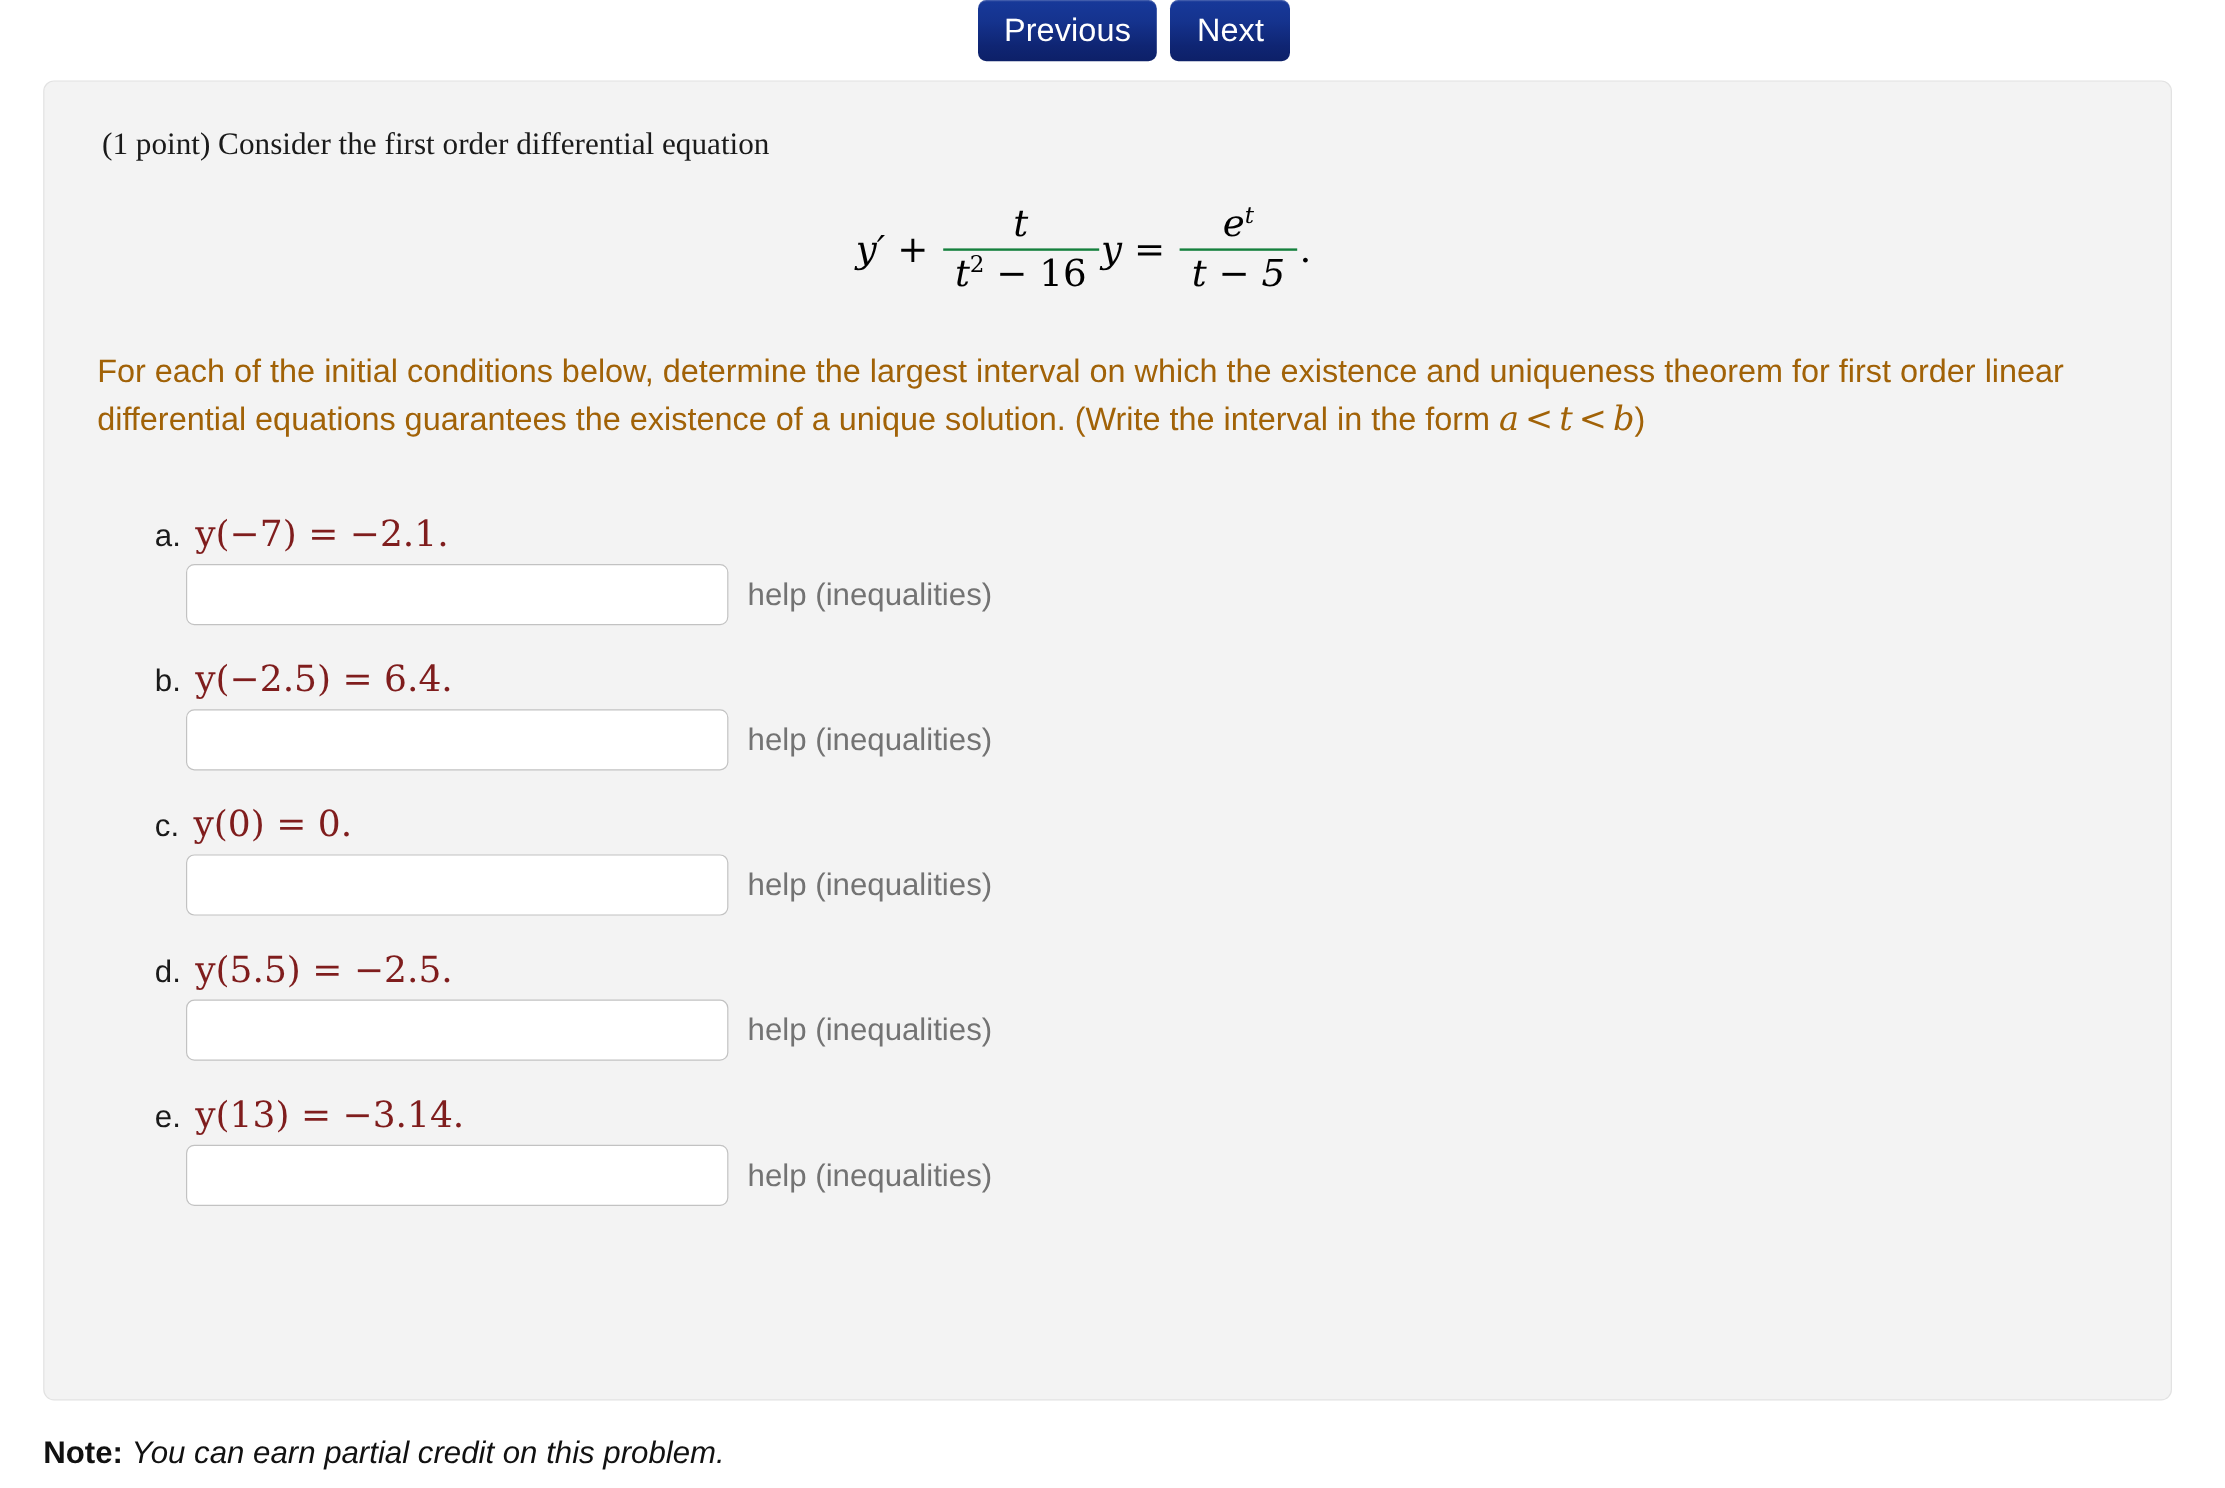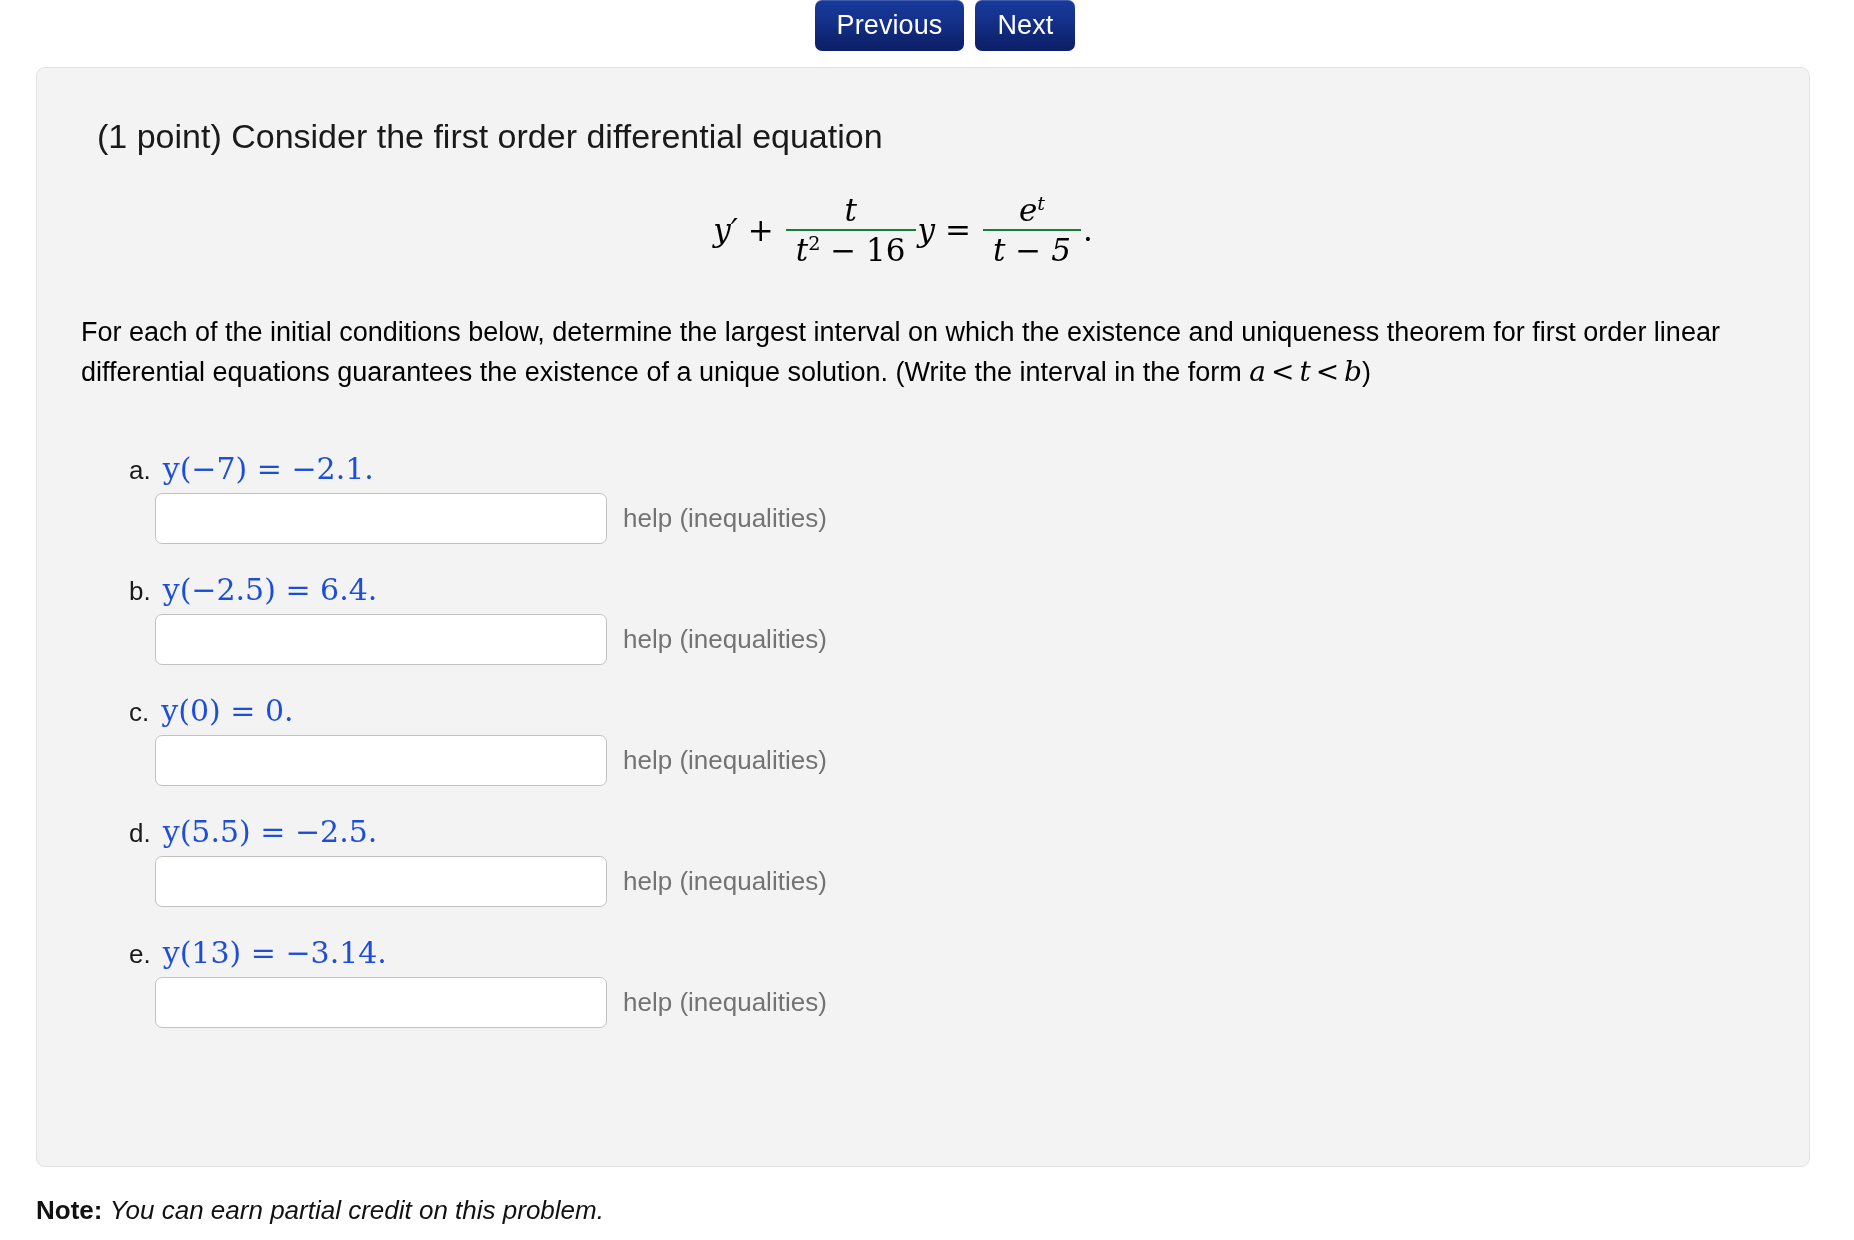--- a/index.html
+++ b/index.html
@@ -47,24 +47,25 @@
     margin: 14px 44px 0 36px;
     background: #f3f3f3;
     border: 1px solid #e2e2e2;
     border-radius: 9px;
     padding: 30px 44px 42px 44px;
     box-sizing: border-box;
     height: 1100px;
   }
 
   .point-line {
-    font-size: 34px;
+    font-size: 26px;
     line-height: 1.35;
     color: #1a1a1a;
-    margin: 16px;
+    margin: 4px;
+    font-family: Liberation Serif, serif;
   }
 
   
   .equation-block {
     text-align: center;
     margin: 34px 0 0 0;
     padding-right: 40px;
   }
   .math {
     font-family: "DejaVu Serif", "Liberation Serif", serif;
@@ -106,21 +107,21 @@
     line-height: 0;
     font-style: normal;
   }
 
   
   .instructions {
     font-size: 27px;
     line-height: 1.45;
     margin: 46px 0 0 0;
     max-width: 1700px;
-    color: #000000;
+    color: #a16207;
   }
   .inline-math {
     font-family: "DejaVu Serif", "Liberation Serif", serif;
     font-style: italic;
     font-size: 28px;
   }
   .inline-math .rel {
     font-style: normal;
     margin: 0 5px;
   }
@@ -141,21 +142,21 @@
     padding-left: 48px;
     margin-bottom: 7px;
   }
   .cond-label {
     font-size: 26px;
     color: #1a1a1a;
   }
   .cond-math {
     font-family: "DejaVu Serif", "Liberation Serif", serif;
     font-size: 30px;
-    color: #1d4ed8;
+    color: #7f1d1d;
   }
 
   .input-row {
     display: flex;
     align-items: center;
     gap: 16px;
     padding-left: 74px;
   }
   .answer-input {
     width: 452px;

